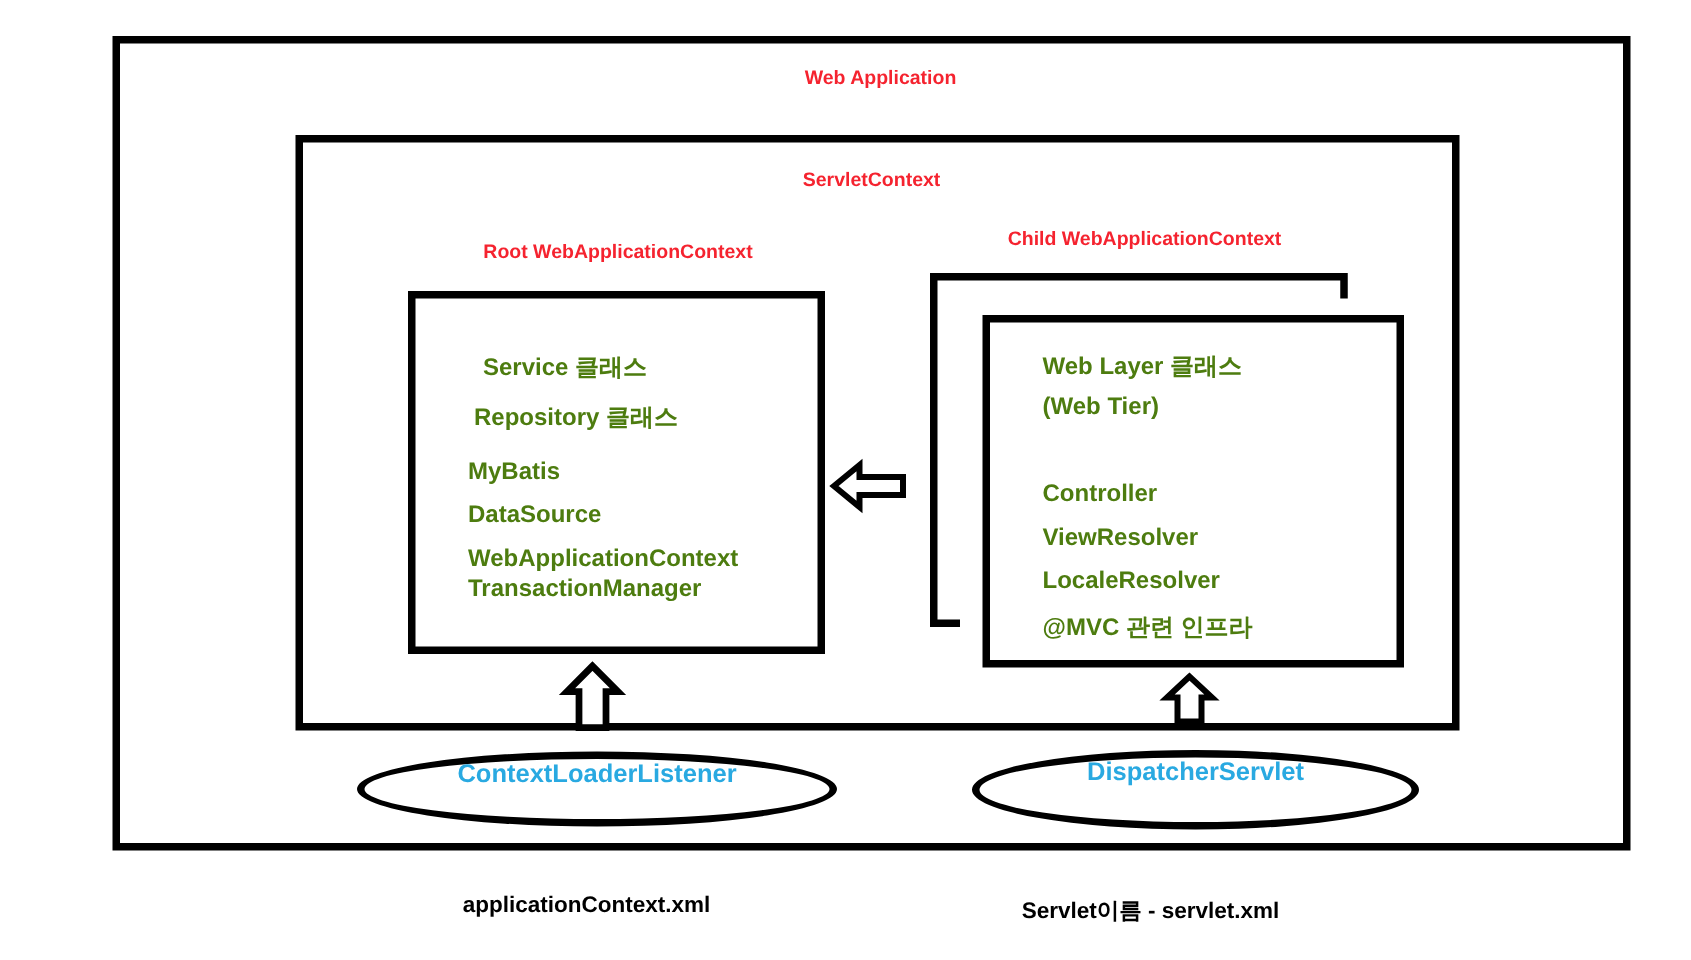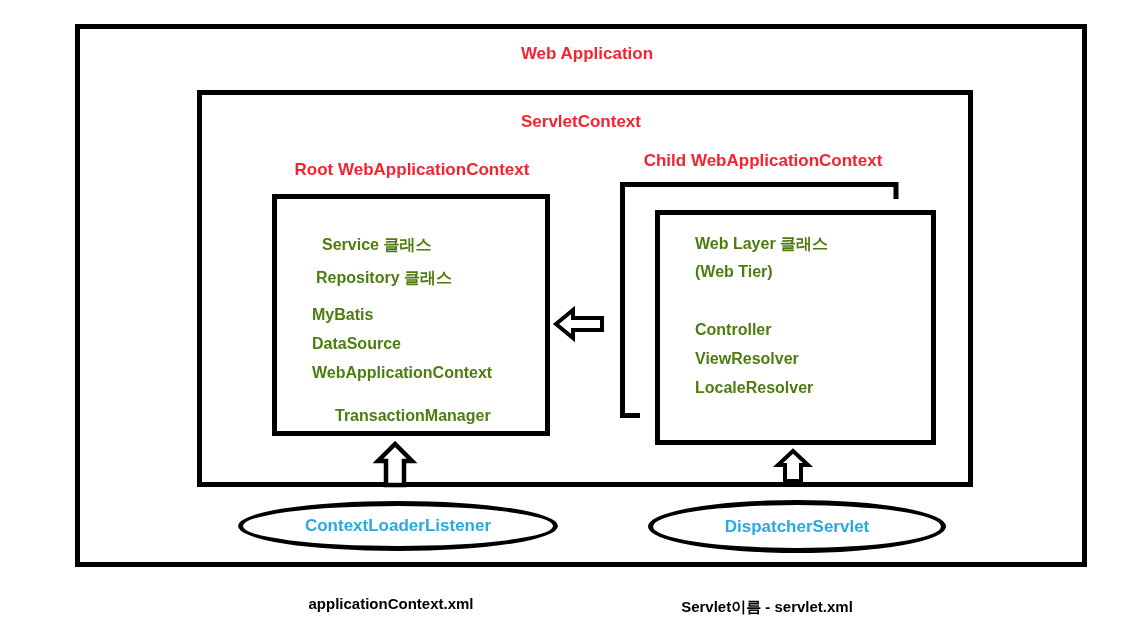--- a/index.html
+++ b/index.html
@@ -15,39 +15,38 @@
     position: absolute;
     box-sizing: border-box;
     border: 5px solid #000000;
     background: transparent;
   }
   .lbl {
     position: absolute;
     font-weight: bold;
     white-space: nowrap;
     transform: translateX(-50%);
-    font-size: 17px;
+    font-size: 13px;
     letter-spacing: 0px;
   }
   .red { color: #f5232f; }
   .blue { color: #29a9e1; }
   .item {
     position: absolute;
     font-weight: bold;
     font-size: 16px;
     color: #4d7c0f;
     white-space: nowrap;
   }
   .ellipse {
     position: absolute;
     box-sizing: border-box;
     border: 5px solid #000000;
     border-radius: 50%;
     display: flex;
-    align-items: center;
     justify-content: center;
   }
   .ellipse span {
     font-weight: bold;
     font-size: 17px;
   }
   .footer {
     position: absolute;
     font-weight: bold;
     font-size: 15px;
@@ -68,34 +67,35 @@
   <div class="box" style="left:197px; top:90px; width:776px; height:397px;"></div>
   <div class="lbl red" style="left:581px; top:112px;">ServletContext</div>
 
   <div class="lbl red" style="left:412px; top:160px;">Root WebApplicationContext</div>
   <div class="box" style="left:272px; top:194px; width:278px; height:242px;"></div>
   <div class="item" style="left:322px; top:235px;">Service 클래스</div>
   <div class="item" style="left:316px; top:268px;">Repository 클래스</div>
   <div class="item" style="left:312px; top:306px;">MyBatis</div>
   <div class="item" style="left:312px; top:335px;">DataSource</div>
   <div class="item" style="left:312px; top:364px;">WebApplicationContext</div>
-  <div class="item" style="left:312px; top:407px;margin-left:23px;">TransactionManager</div>
+  <div class="item" style="left:312px; top:384px;">TransactionManager</div>
 
   <div class="lbl red" style="left:763px; top:151px;">Child WebApplicationContext</div>
 
   <svg class="shape" style="left:616px; top:178px;" width="292" height="246" viewBox="0 0 292 246">
     <polyline points="24,237.5 6.5,237.5 6.5,6.5 280,6.5 280,21" fill="none" stroke="#000000" stroke-width="5"></polyline>
   </svg>
 
   <div class="box" style="left:655px; top:210px; width:281px; height:235px;"></div>
   <div class="item" style="left:695px; top:234px;">Web Layer 클래스</div>
   <div class="item" style="left:695px; top:263px;text-align:right;">(Web Tier)</div>
   <div class="item" style="left:695px; top:321px;text-align:center;">Controller</div>
   <div class="item" style="left:695px; top:350px;">ViewResolver</div>
   <div class="item" style="left:695px; top:379px;">LocaleResolver</div>
+  <div class="item" style="left:695px; top:408px;">@MVC 관련 인프라</div>
 
   <svg class="shape" style="left:553px; top:306px;" width="52" height="36" viewBox="0 0 52 36">
     <polygon points="3,18 20,4 20,12 49,12 49,24 20,24 20,32" fill="#ffffff" stroke="#000000" stroke-width="4"></polygon>
   </svg>
 
   <svg class="shape" style="left:374px; top:441px;" width="42" height="47" viewBox="0 0 42 47">
     <polygon points="21,3 4,20 12,20 12,44 30,44 30,20 38,20" fill="#ffffff" stroke="#000000" stroke-width="4.5"></polygon>
   </svg>
 
   <svg class="shape" style="left:774px; top:449px;" width="38" height="35" viewBox="0 0 38 35">

